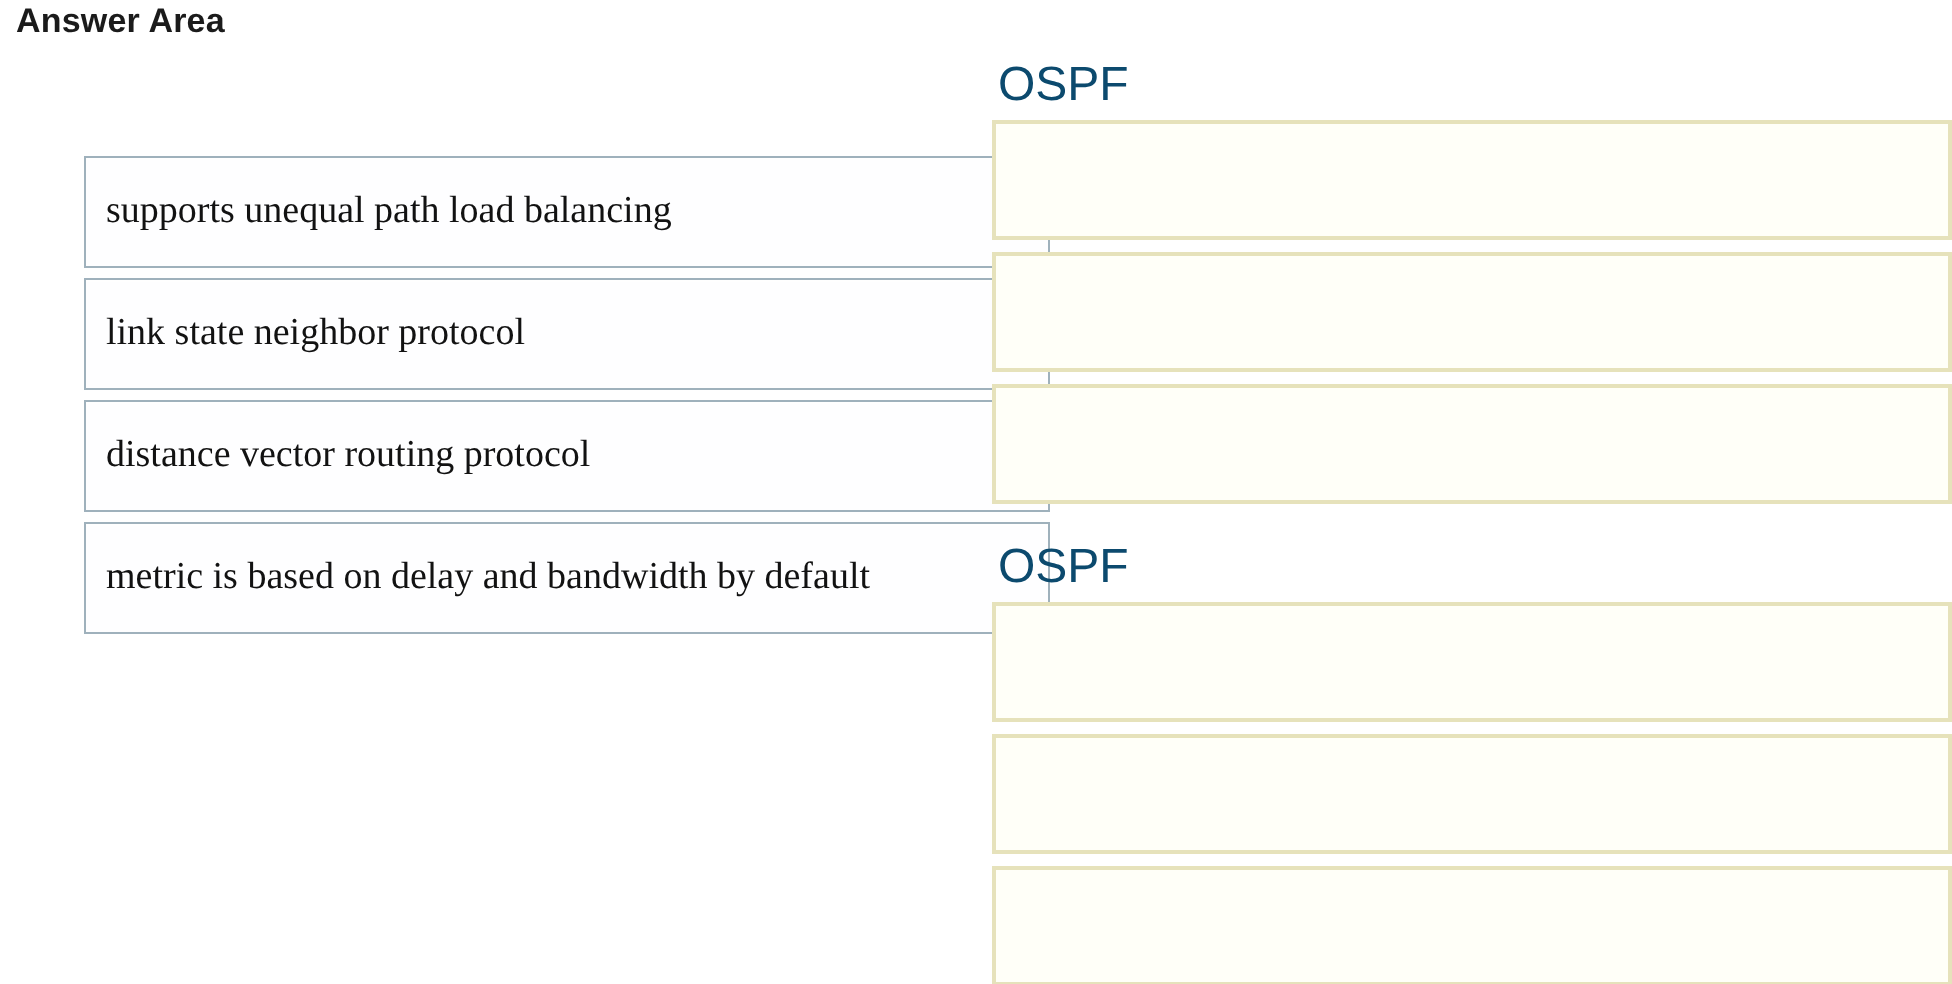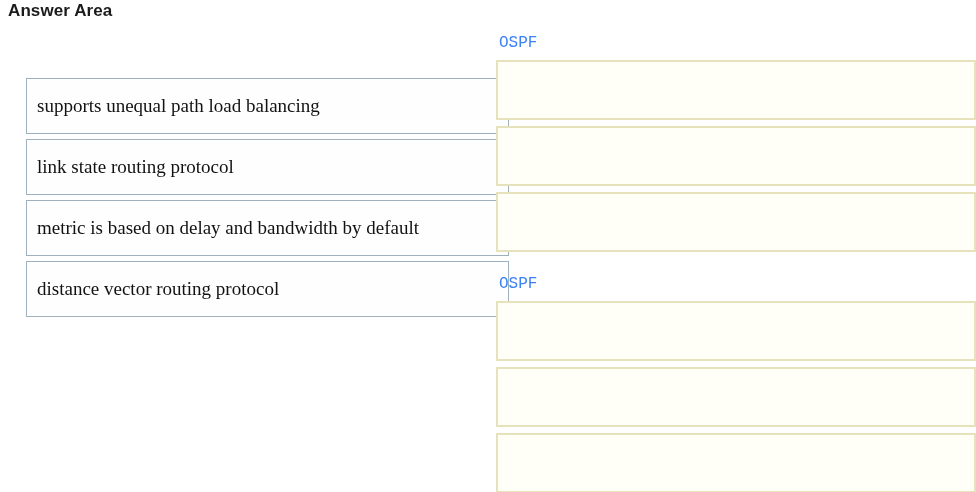--- a/index.html
+++ b/index.html
@@ -27,21 +27,21 @@
     font-size: 17px;
     line-height: 22px;
     color: #1b1b1b;
     letter-spacing: 0.1px;
     white-space: nowrap;
   }
 
   
   #options-column {
     position: absolute;
-    left: 0px;
+    left: 16px;
     top: 78px;
     width: 386px;
     padding-left: 26px;
   }
   .option-tile {
     box-sizing: border-box;
     width: 483px;
     background: #fefeff;
     border: 1px solid #9fb1bc;
     box-shadow: 0 1px 0 rgba(255,255,255,0.9) inset;
@@ -59,24 +59,24 @@
   .option-tile .option-text .line2 { display: block; }
 
   
   #targets-column {
     position: absolute;
     left: 496px;
     top: 30px;
     width: 480px;
   }
   .target-group-label {
-    font-family: Liberation Mono, monospace;
-    font-size: 16px;
+    font-family: Liberation Sans, sans-serif;
+    font-size: 24px;
     line-height: 26px;
-    color: #3b82f6;
+    color: #0c4a6e;
     padding-left: 3px;
     margin-bottom: 4px;
   }
   .drop-zone {
     box-sizing: border-box;
     width: 480px;
     height: 60px;
     background: #fffff8;
     border: 2px solid #e6e2bb;
     margin-bottom: 6px;
@@ -88,29 +88,29 @@
 
 <div id="answer-area-title">Answer Area</div>
 
 <div id="options-column">
 
   <div class="option-tile h1">
     <span class="option-text">supports unequal path load balancing</span>
   </div>
 
   <div class="option-tile h1">
-    <span class="option-text">link state routing protocol</span>
+    <span class="option-text">link state neighbor protocol</span>
+  </div>
+
+  <div class="option-tile h1">
+    <span class="option-text">distance vector routing protocol</span>
   </div>
 
   <div class="option-tile h1">
     <span class="option-text">metric is based on delay and bandwidth by default</span>
-  </div>
-
-  <div class="option-tile h1">
-    <span class="option-text">distance vector routing protocol</span>
   </div>
 
 
 
 </div>
 
 <div id="targets-column">
 
   <div>
     <div class="target-group-label">OSPF</div>

